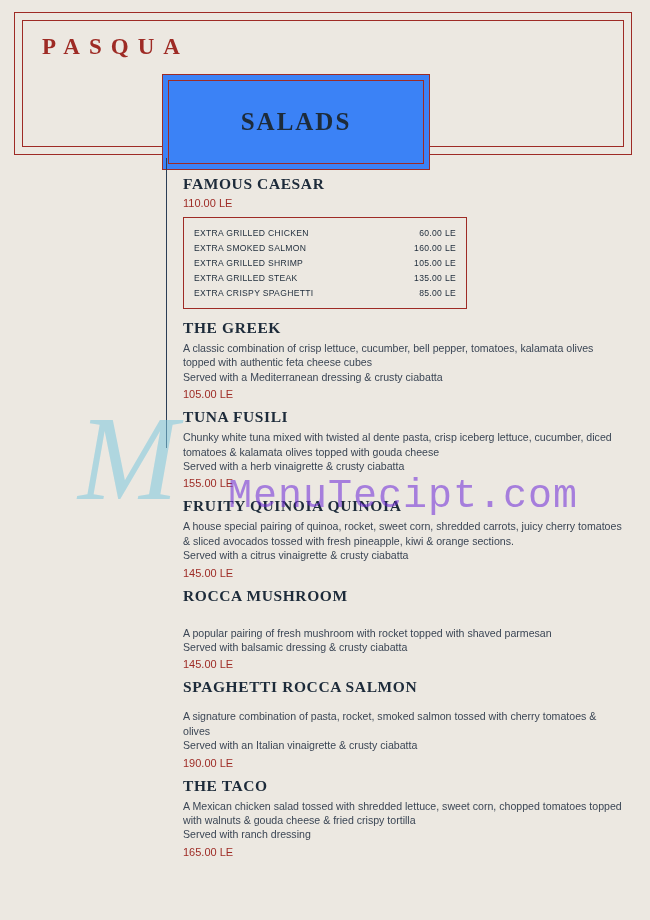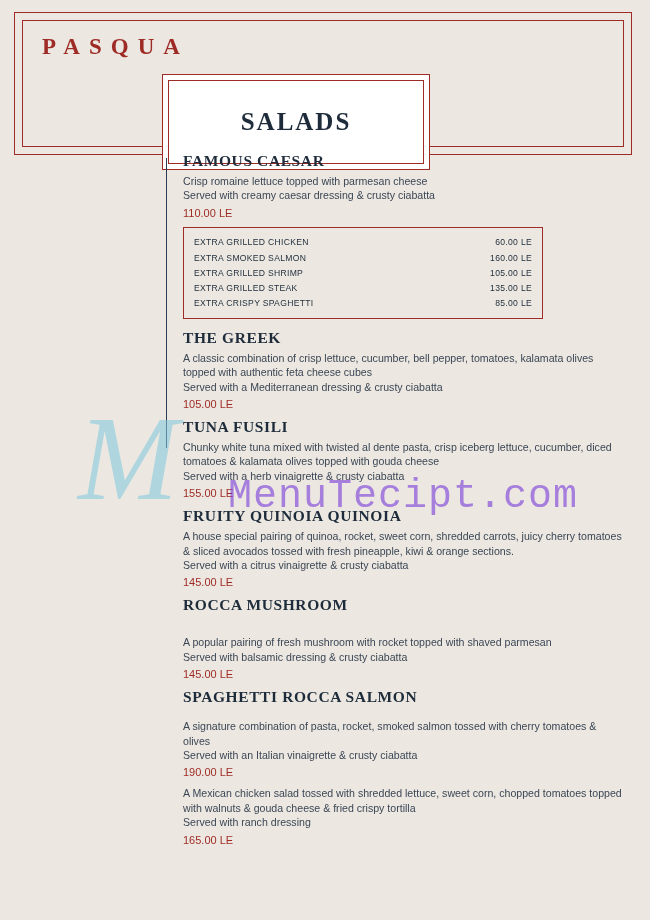--- a/index.html
+++ b/index.html
@@ -50,21 +50,21 @@
     letter-spacing: 9px;
     color: #9e2b25;
     font-weight: bold;
   }
   .salads-box {
     position: absolute;
     left: 148px;
     top: 62px;
     width: 268px;
     height: 96px;
-    background: #ffffff;
+    background: #3b82f6;
     border: 1px solid #9e2b25;
     box-sizing: border-box;
   }
   .salads-box-inner {
     position: absolute;
     left: 5px;
     top: 5px;
     right: 5px;
     bottom: 5px;
     border: 1px solid #9e2b25;
@@ -90,21 +90,21 @@
     top: 158px;
     width: 1px;
     height: 290px;
     background: #2b3d55;
   }
 
   
   .menu {
     position: absolute;
     left: 183px;
-    top: 152px;
+    top: 175px;
     width: 440px;
   }
   .item {
     margin-bottom: 2px;
   }
   .item-name {
     font-family: "Liberation Serif", serif;
     font-size: 15.5px;
     color: #1d2b3a;
     letter-spacing: 0.6px;
@@ -120,21 +120,21 @@
     font-size: 11px;
     color: #9e2b25;
     margin-top: 4px;
     margin-bottom: 8px;
   }
 
   
   .extras {
     border: 1px solid #9e2b25;
     margin: 8px 0 10px 0;
-    width: 360px;
+    width: 284px;
     padding: 7px 10px 7px 10px;
     box-sizing: border-box;
   }
   .extras-row {
     display: flex;
     justify-content: space-between;
     align-items: baseline;
     font-size: 8.6px;
     color: #1d2b3a;
     letter-spacing: 0.3px;
@@ -185,22 +185,20 @@
     <div class="salads-title">SALADS</div>
   </div>
 </div>
 
 <div class="v-rule"></div>
 
 <div class="menu">
 
   <div class="item">
     <div class="item-name">FAMOUS CAESAR</div>
-    <div class="item-desc" style="white-space: pre-line;">Crisp romaine lettuce topped with parmesan cheese
-Served with creamy caesar dressing &amp; crusty ciabatta</div>
     <div class="item-price">110.00 LE</div>
   </div>
 
   <div class="extras">
     <div class="extras-row">
       <span class="ex-name">EXTRA  GRILLED CHICKEN</span>
       <span class="ex-price">60.00 LE</span>
     </div>
     <div class="extras-row">
       <span class="ex-name">EXTRA SMOKED SALMON</span>
@@ -249,20 +247,21 @@
   </div>
 
   <div class="item">
     <div class="item-name">SPAGHETTI ROCCA SALMON</div>
     <div class="item-desc" style="white-space: pre-line; margin-top: 13px;">A signature combination of pasta, rocket, smoked salmon tossed with cherry tomatoes &amp; olives
 Served with an Italian vinaigrette &amp; crusty ciabatta</div>
     <div class="item-price">190.00 LE</div>
   </div>
 
   <div class="item">
+    <div class="item-name">THE TACO</div>
     <div class="item-desc" style="white-space: pre-line;">A Mexican chicken salad tossed with shredded lettuce, sweet corn, chopped tomatoes topped with walnuts &amp; gouda cheese &amp; fried crispy tortilla
 Served with ranch dressing</div>
     <div class="item-price">165.00 LE</div>
   </div>
 
 </div>
 
 <div class="watermark">
   <div class="wm-mark">M</div>
   <div class="wm-text">MenuTecipt.com</div>

